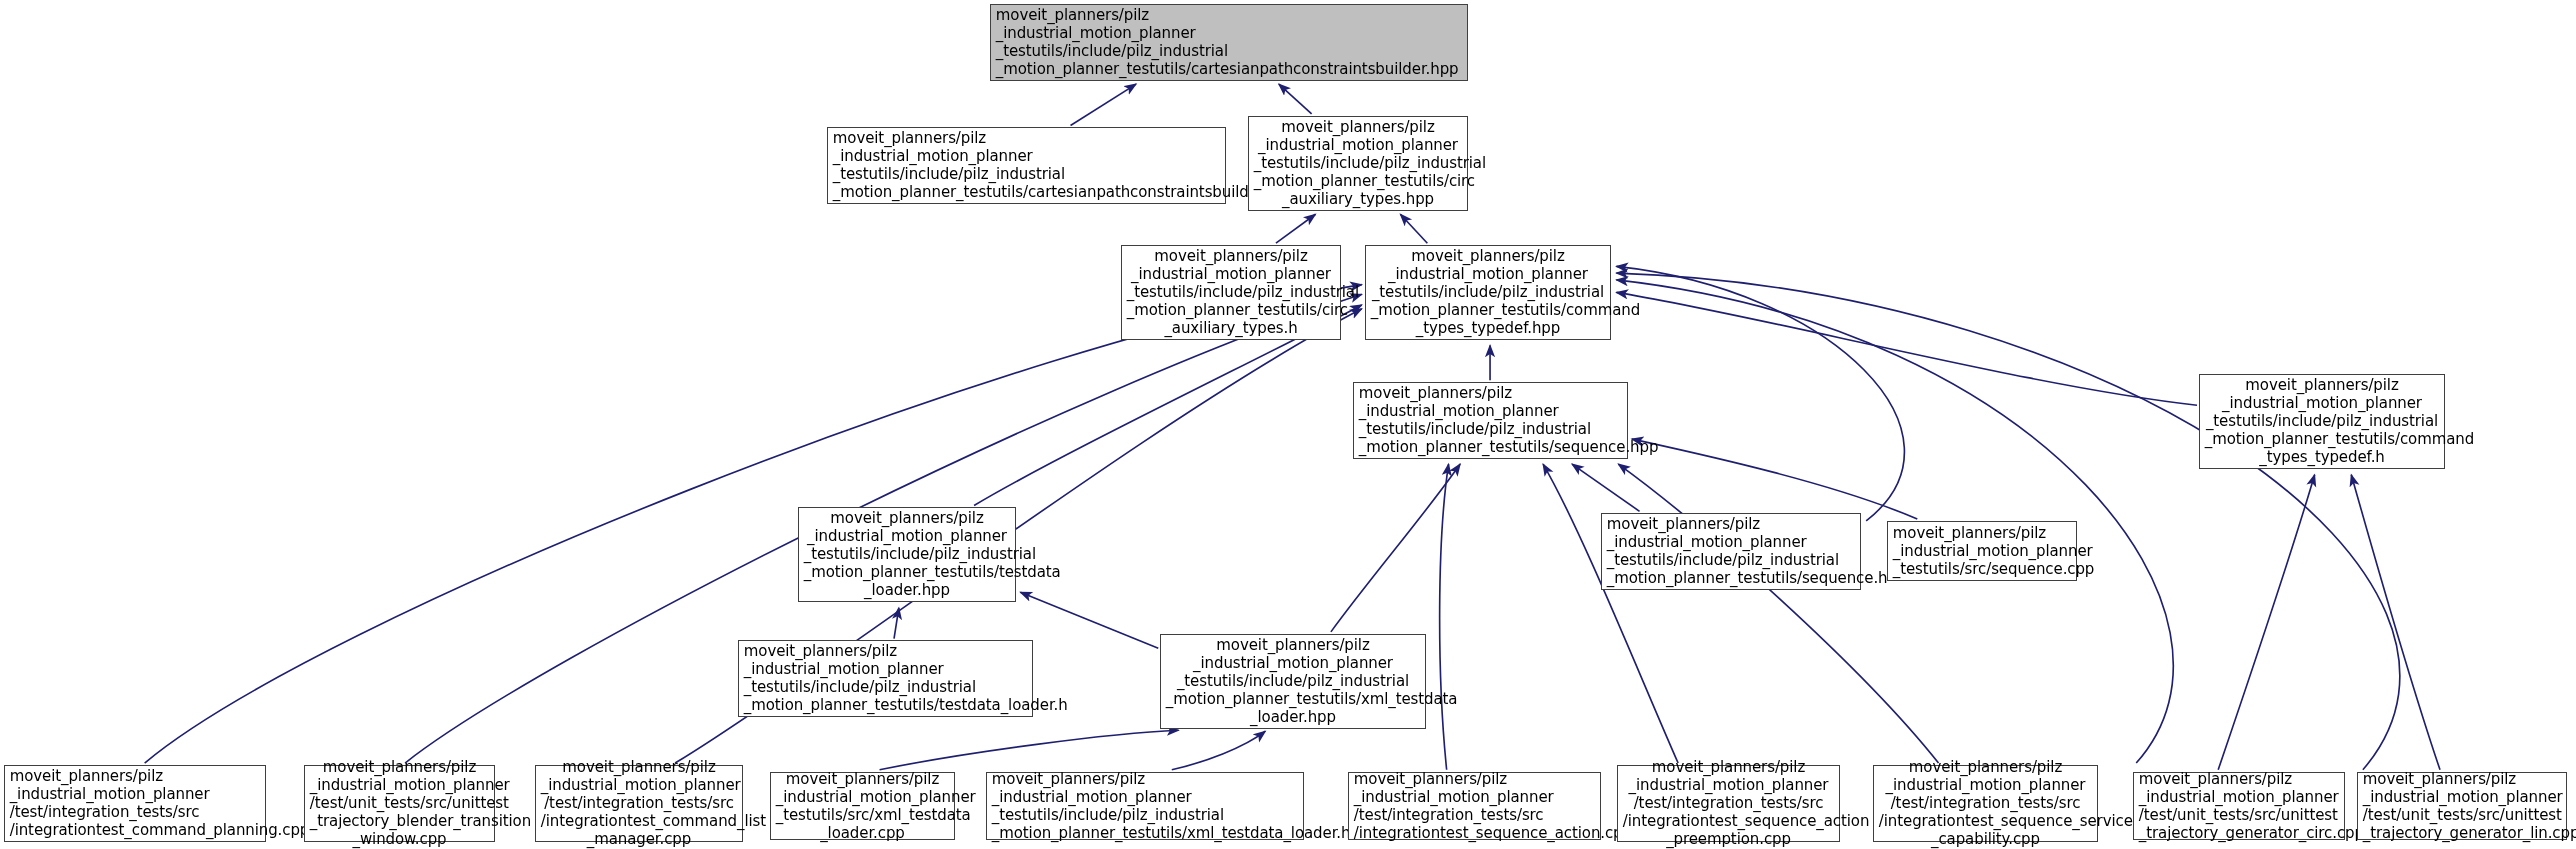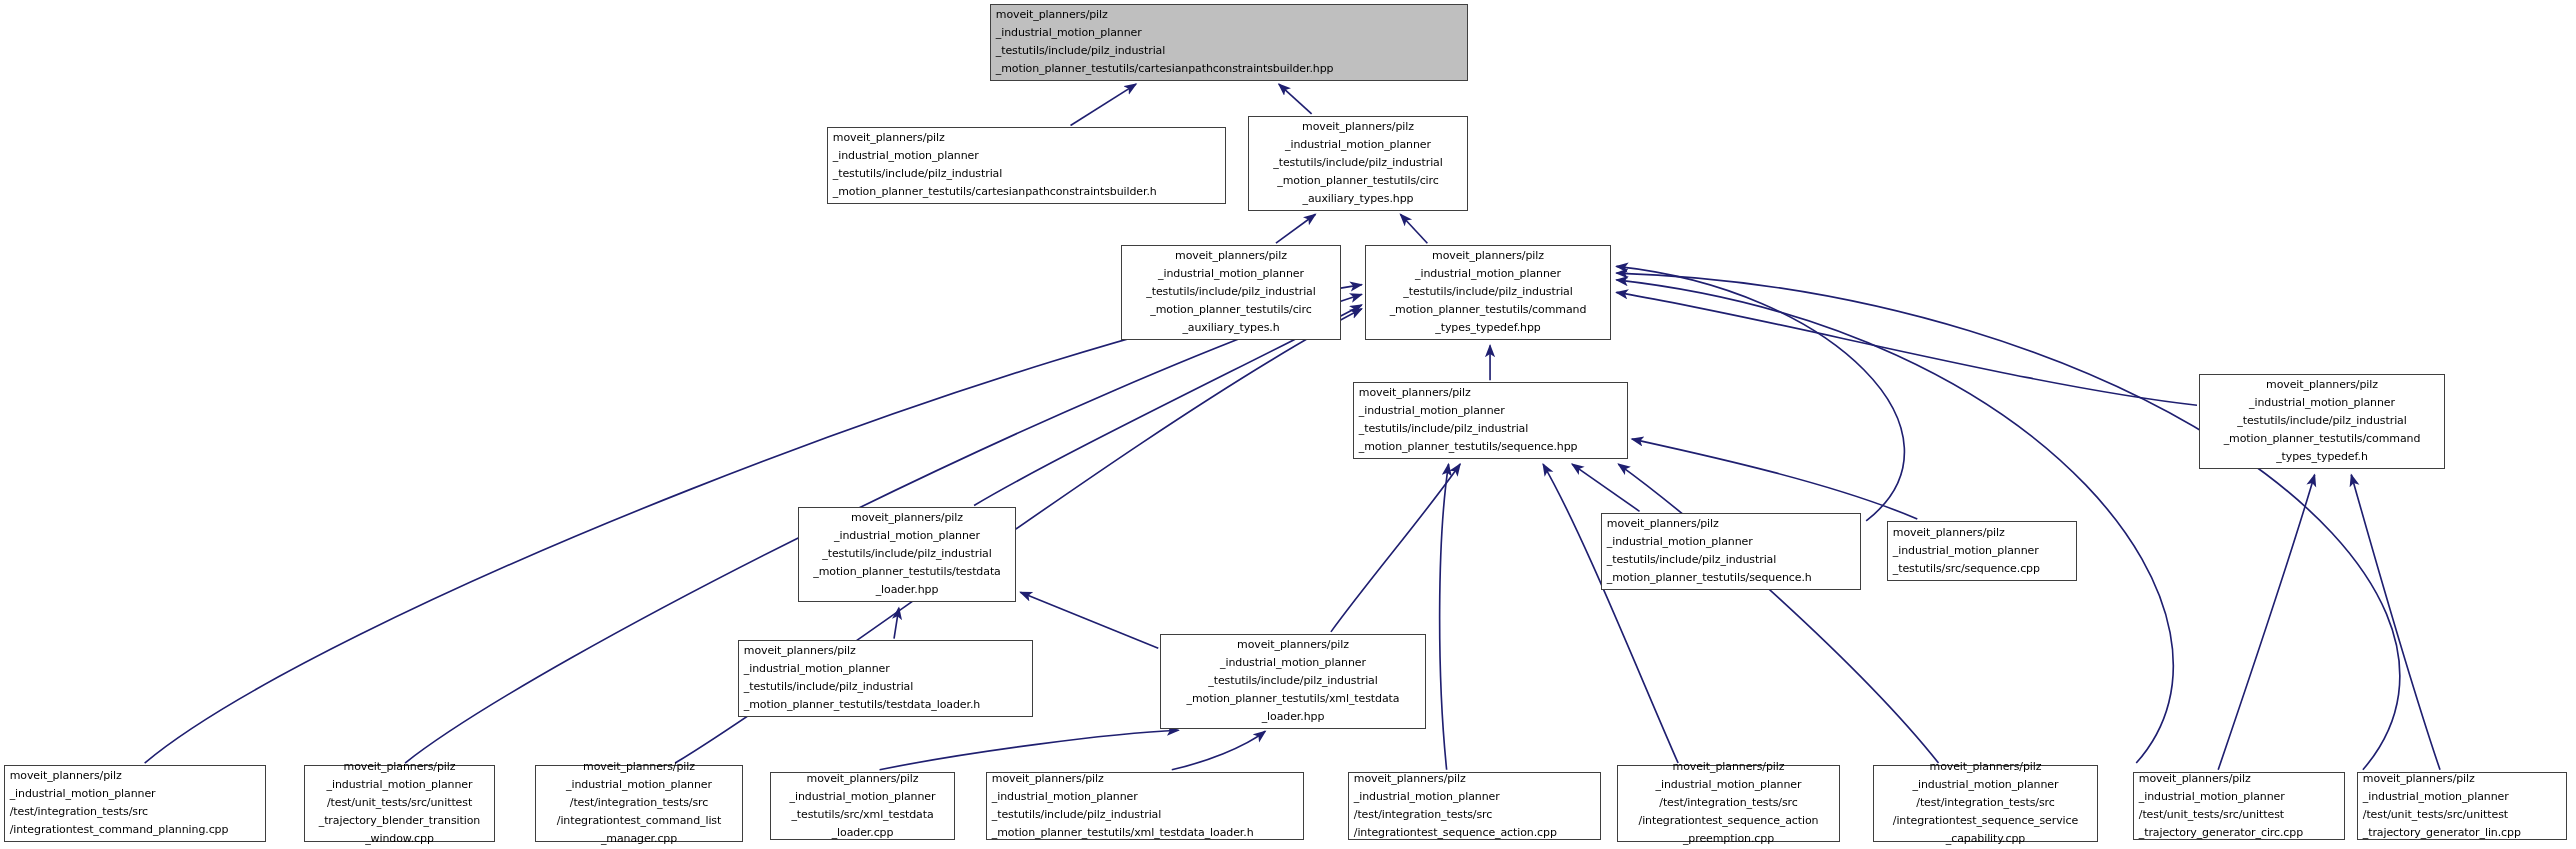--- a/index.html
+++ b/index.html
@@ -24,21 +24,21 @@
     width: 2576px;
     height: 850px;
     pointer-events: none;
   }
   .node {
     position: absolute;
     box-sizing: border-box;
     border: 1px solid #3f3f3f;
     background: #ffffff;
     color: #000000;
-    font-size: 11px;
+    font-size: 15px;
     line-height: 18px;
     text-align: center;
     padding: 2.9px 4.8px 3.9px 4.8px;
     white-space: pre;
     display: flex;
     align-items: center;
     justify-content: center;
     letter-spacing: -0.1px;
   }
   .node.root {

